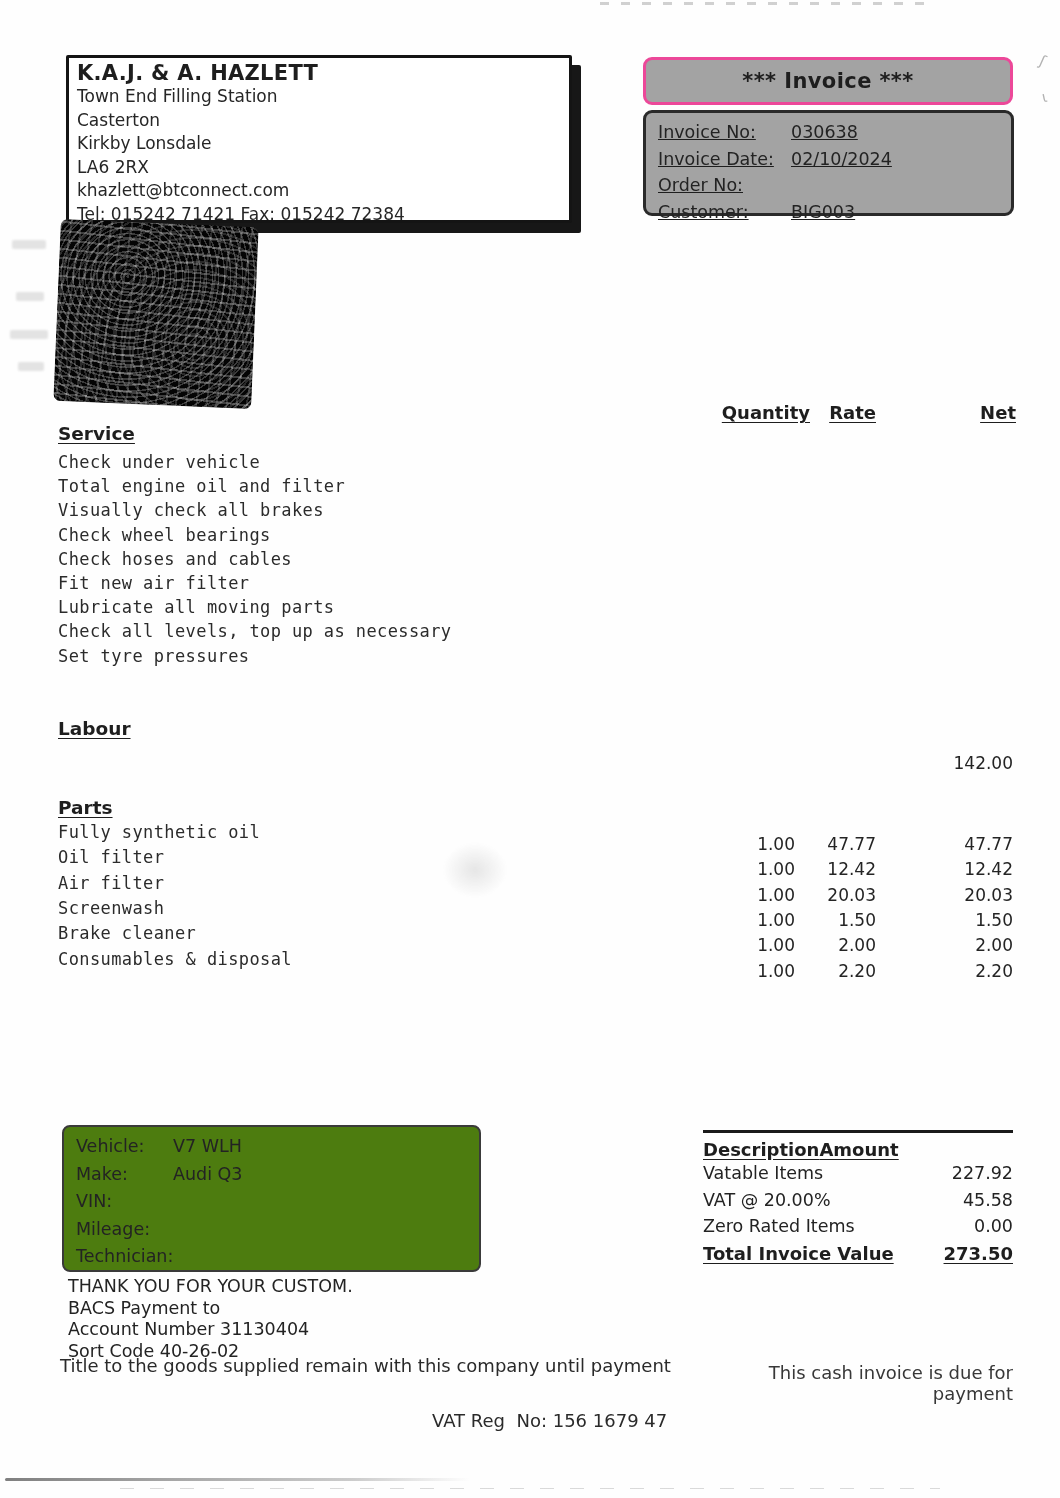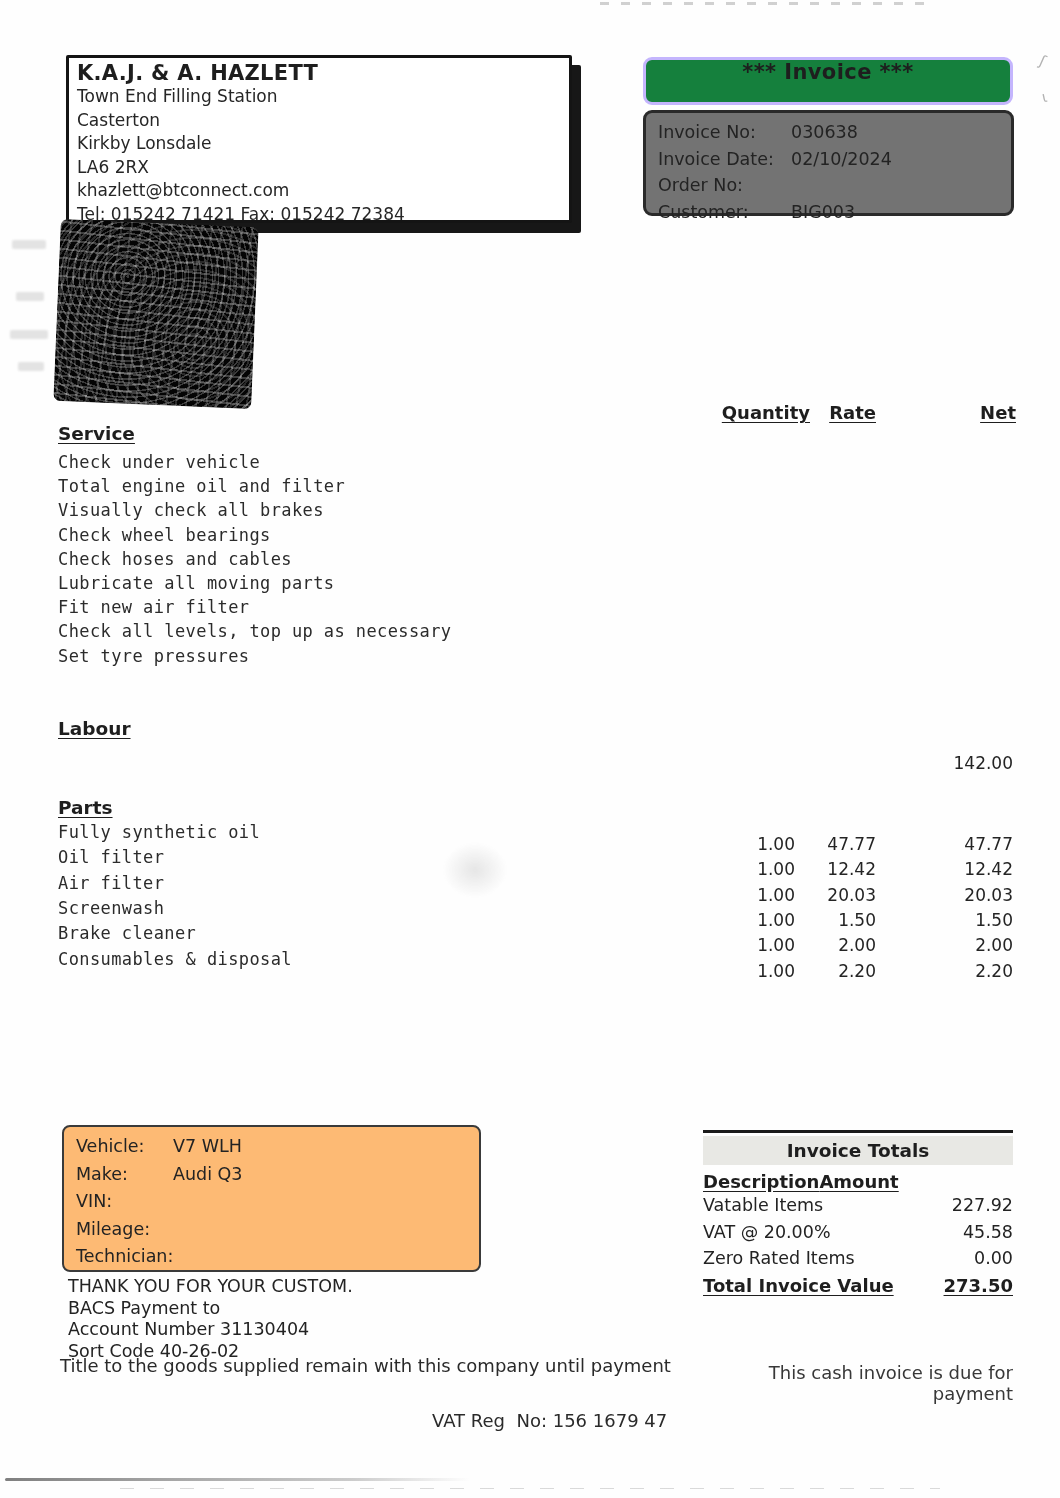--- a/index.html
+++ b/index.html
@@ -17,28 +17,28 @@
     border:3px solid #141414; border-radius:2px;
     box-shadow:9px 10px 0 0 #171717;
     padding:3px 0 0 8px; background:#fff;
   }
   .company-name { font-size:21px; font-weight:bold; letter-spacing:.3px; }
   .company-line { font-size:17px; line-height:23.5px; color:#262626; }
 
   
   .inv-title-box {
     left:643px; top:57px; width:370px; height:48px;
-    border:3px solid #c4b5fd; border-radius:9px;
-    display:flex; justify-content:center; background:#15803d;
+    border:3px solid #ec4899; border-radius:9px;
+    display:flex; align-items:center; justify-content:center; background:#a3a3a3;
   }
   .inv-title { font-size:21px; font-weight:bold; letter-spacing:.4px; }
   .inv-details-box {
     left:643px; top:110px; width:371px; height:106px;
     border:3px solid #2a2a2a; border-radius:9px;
-    padding:6px 0 0 12px; background:#737373;
+    padding:6px 0 0 12px; background:#a3a3a3;text-decoration:underline;
   }
   .inv-row { display:flex; font-size:17.5px; line-height:26.5px; color:#232323; }
   .inv-label { width:133px; }
   .inv-value { }
 
   
   .redaction {
     left:57px; top:223px; width:198px; height:182px;
     transform:rotate(2.4deg); border-radius:7px;
     background-color:#1d1d1d;
@@ -58,21 +58,21 @@
   .mono-item {
     font-family:"DejaVu Sans Mono","Liberation Mono",monospace;
     font-size:17px; letter-spacing:.4px; color:#2b2b2b; line-height:24.2px;
   }
   .parts-name { font-family:"DejaVu Sans Mono","Liberation Mono",monospace; font-size:17px; letter-spacing:.4px; color:#2b2b2b; }
 
   
   .vehicle-box {
     left:62px; top:1125px; width:419px; height:147px;
     border:2.5px solid #3a3a3a; border-radius:8px;
-    padding:6px 15px 0 12px; background:#fdba74;
+    padding:6px 15px 0 12px; background:#4d7c0f;
   }
   .veh-row { display:flex; font-size:17.5px; line-height:27.6px; color:#232323; }
   .veh-label { width:97px; }
 
   
   .totals { left:703px; top:1130px; width:310px; }
   .totals-topline { height:3px; background:#1a1a1a; }
   .totals-band {
     margin-top:3px; height:29px; background:#e8e8e4;
     display:flex; align-items:center; justify-content:center;
@@ -166,22 +166,22 @@
   <div class="abs colhead" style="left:796px; top:402px; width:80px;">Rate</div>
   <div class="abs colhead" style="left:926px; top:402px; width:90px;">Net</div>
 
   <div class="abs section-head" style="left:58px; top:423px;">Service</div>
   <div class="abs" style="left:58px; top:450px;">
     <div class="mono-item">Check under vehicle</div>
     <div class="mono-item">Total engine oil and filter</div>
     <div class="mono-item">Visually check all brakes</div>
     <div class="mono-item">Check wheel bearings</div>
     <div class="mono-item">Check hoses and cables</div>
+    <div class="mono-item">Fit new air filter</div>
     <div class="mono-item">Lubricate all moving parts</div>
-    <div class="mono-item">Fit new air filter</div>
     <div class="mono-item">Check all levels, top up as necessary</div>
     <div class="mono-item">Set tyre pressures</div>
   </div>
 
   <div class="abs section-head" style="left:58px; top:718px;">Labour</div>
   <div class="abs num" style="left:913px; top:753px; width:100px;">142.00</div>
 
   <div class="abs section-head" style="left:58px; top:797px;">Parts</div>
 
   <div class="abs parts-name" style="left:58px; top:822px;">Fully synthetic oil</div>
@@ -233,21 +233,20 @@
       <span></span>
     </div>
     <div class="veh-row">
       <span class="veh-label">Technician:</span>
       <span></span>
     </div>
   </div>
 
   <div class="abs totals">
     <div class="totals-topline"></div>
-    <div class="totals-band">Invoice Totals</div>
     <div class="totals-hdr">
       <span>Description</span>
       <span>Amount</span>
     </div>
     <div class="totals-row">
       <span>Vatable Items</span>
       <span>227.92</span>
     </div>
     <div class="totals-row">
       <span>VAT @ 20.00%</span>

